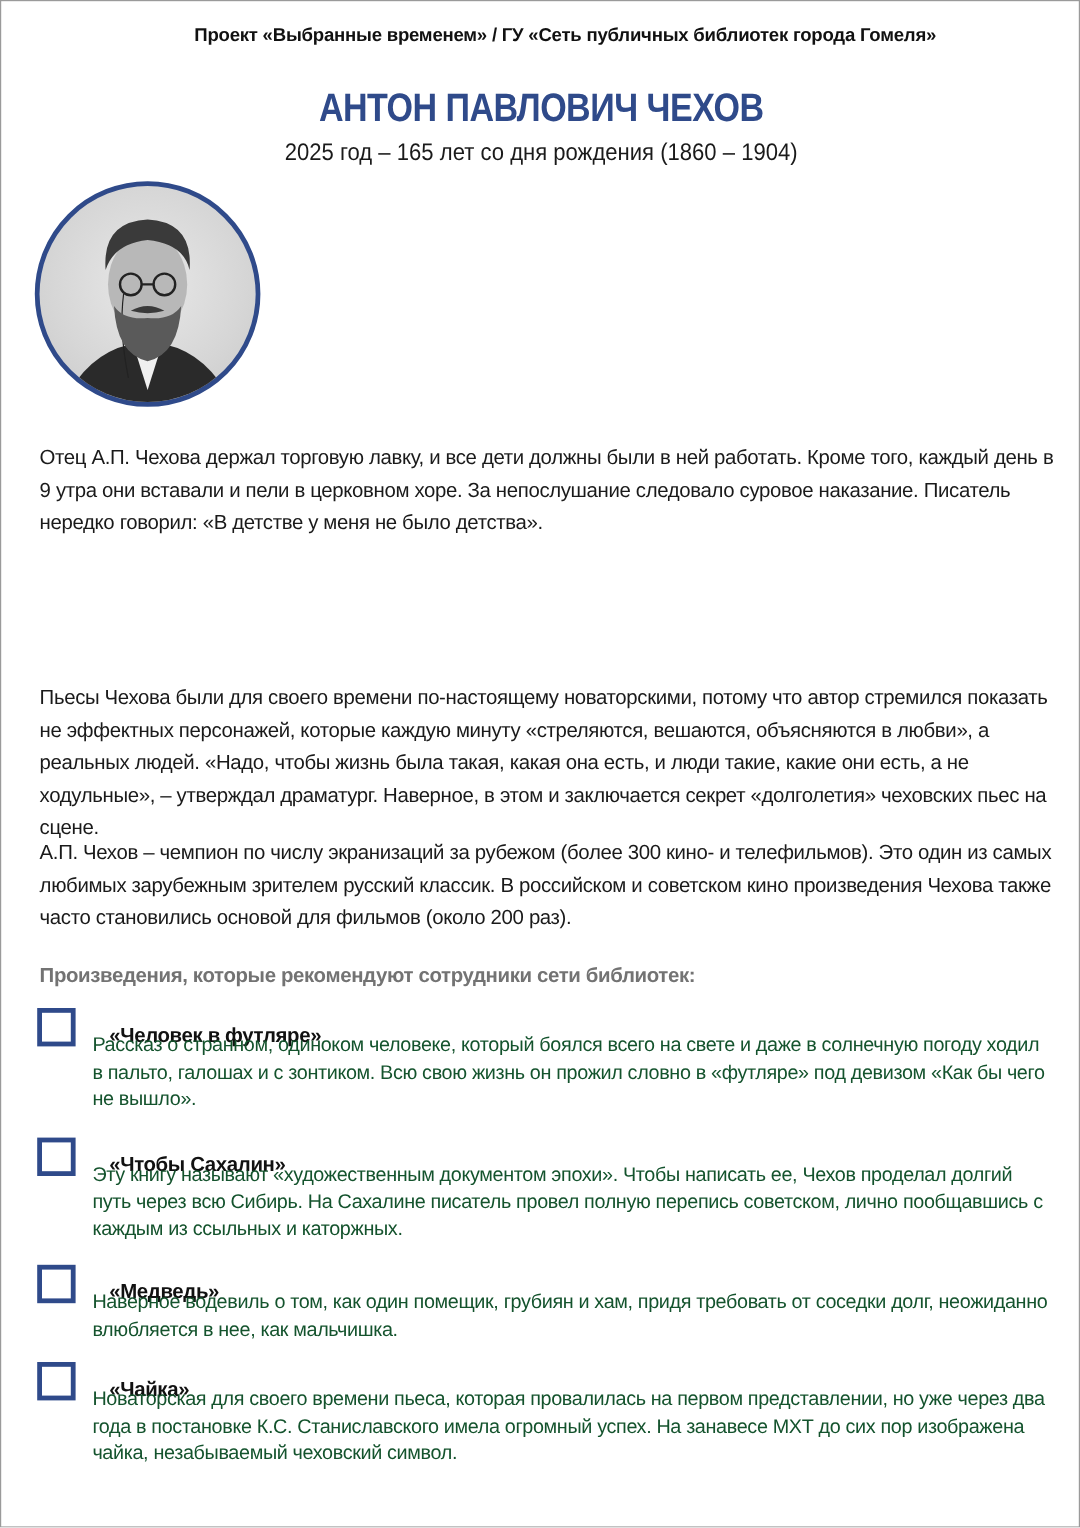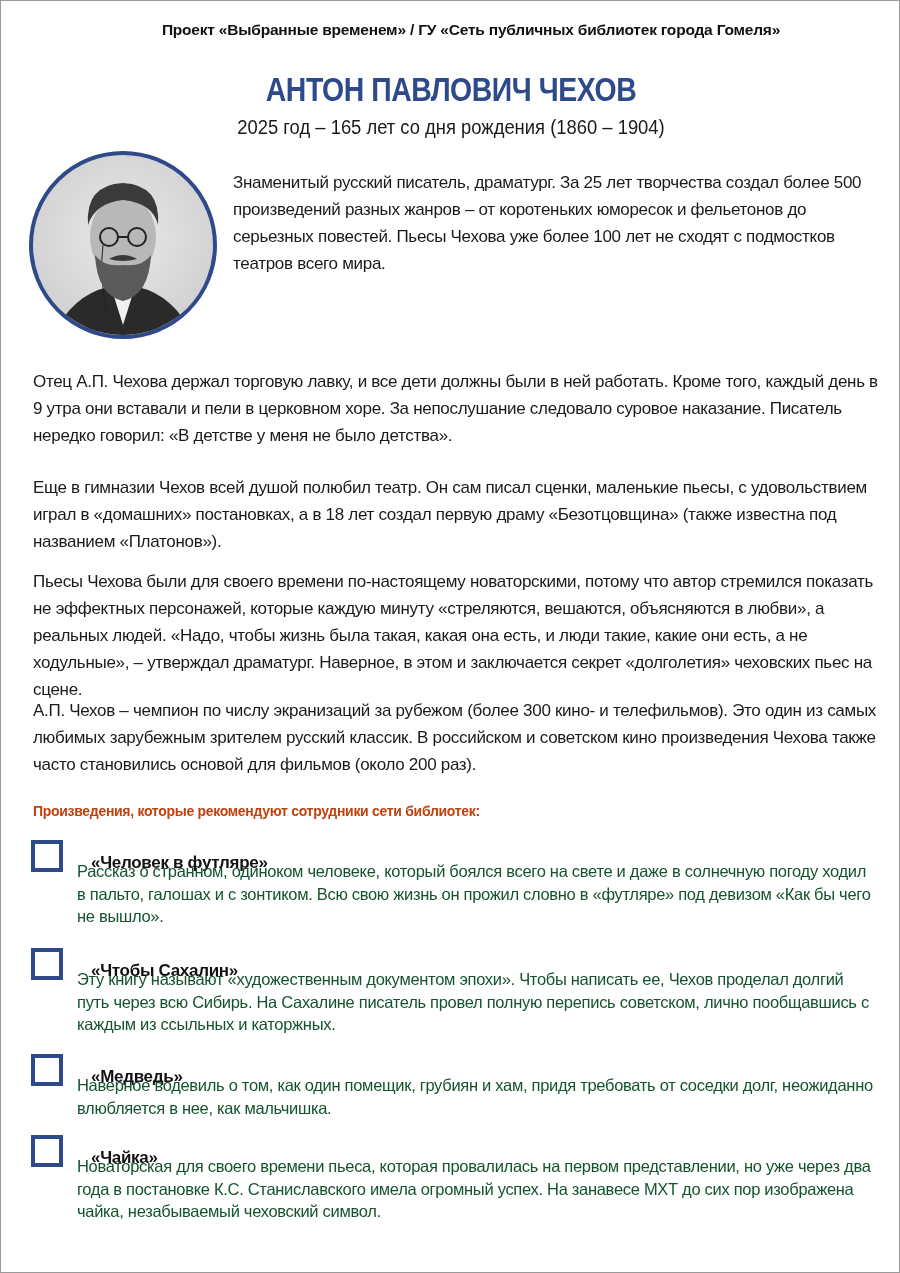--- a/index.html
+++ b/index.html
@@ -36,21 +36,21 @@
     color: #1a1a1a; letter-spacing: -0.3px;
   }
   .intro1 { left: 232px; top: 168px; width: 640px; }
   .intro2 { left: 232px; top: 302px; width: 640px; }
   .para1 { left: 32px; top: 367px; width: 850px; }
   .para2 { left: 32px; top: 473px; width: 850px; }
   .para3 { left: 32px; top: 567px; width: 850px; }
   .para4 { left: 32px; top: 696px; width: 850px; }
   .rec-heading {
     position: absolute; left: 32px; top: 802px; margin: 0;
-    font-size: 14px; font-weight: bold; color: #c2410c; letter-spacing: -0.3px;
+    font-size: 17px; font-weight: bold; color: #737373; letter-spacing: -0.3px;
   }
   .rec-item { position: absolute; left: 30px; width: 850px; }
   .rec-item .checkbox {
     position: absolute; left: 0; top: 2px; width: 24px; height: 24px;
     border: 4px solid #2f4a8a; background: #fff; box-sizing: content-box;
   }
   .rec-item .book-title {
     position: absolute; left: 46px; top: 0; margin: 14px; font-size: 17px;
     font-weight: bold; color: #111; letter-spacing: -0.3px; line-height: 22px;
   }
@@ -88,24 +88,22 @@
       <circle cx="104" cy="82" r="9" fill="none" stroke="#222" stroke-width="2"></circle>
       <line x1="85" y1="82" x2="95" y2="82" stroke="#222" stroke-width="2"></line>
       <path d="M70 90 Q66 120 74 160" fill="none" stroke="#222" stroke-width="1"></path>
 
       <path d="M62 100 Q64 140 90 146 Q116 140 118 100 Q110 112 90 110 Q70 112 62 100 Z" fill="#5a5a5a"></path>
 
       <path d="M76 104 Q90 96 104 104 Q90 108 76 104 Z" fill="#3a3a3a"></path>
     </svg>
   </div>
 
-  <p class="body intro1">Знаменитый русский писатель, драматург. За 25 лет творчества создал более 500 произведений разных жанров – от коротеньких юморесок и фельетонов до серьезных повестей. Пьесы Чехова уже более 100 лет не сходят с подмостков театров всего мира.</p>
 
   <p class="body para1">Отец А.П. Чехова держал торговую лавку, и все дети должны были в ней работать. Кроме того, каждый день в 9 утра они вставали и пели в церковном хоре. За непослушание следовало суровое наказание. Писатель нередко говорил: «В детстве у меня не было детства».</p>
-  <p class="body para2">Еще в гимназии Чехов всей душой полюбил театр. Он сам писал сценки, маленькие пьесы, с удовольствием играл в «домашних» постановках, а в 18 лет создал первую драму «Безотцовщина» (также известна под названием «Платонов»).</p>
   <p class="body para3">Пьесы Чехова были для своего времени по-настоящему новаторскими, потому что автор стремился показать не эффектных персонажей, которые каждую минуту «стреляются, вешаются, объясняются в любви», а реальных людей. «Надо, чтобы жизнь была такая, какая она есть, и люди такие, какие они есть, а не ходульные», – утверждал драматург. Наверное, в этом и заключается секрет «долголетия» чеховских пьес на сцене.</p>
   <p class="body para4">А.П. Чехов – чемпион по числу экранизаций за рубежом (более 300 кино- и телефильмов). Это один из самых любимых зарубежным зрителем русский классик. В российском и советском кино произведения Чехова также часто становились основой для фильмов (около 200 раз).</p>
 
   <p class="rec-heading">Произведения, которые рекомендуют сотрудники сети библиотек:</p>
 
   <div class="rec-item rec1">
     <span class="checkbox"></span>
     <p class="book-title">«Человек в футляре»</p>
     <p class="book-desc">Рассказ о странном, одиноком человеке, который боялся всего на свете и даже в солнечную погоду ходил в пальто, галошах и с зонтиком. Всю свою жизнь он прожил словно в «футляре» под девизом «Как бы чего не вышло».</p>
   </div>

